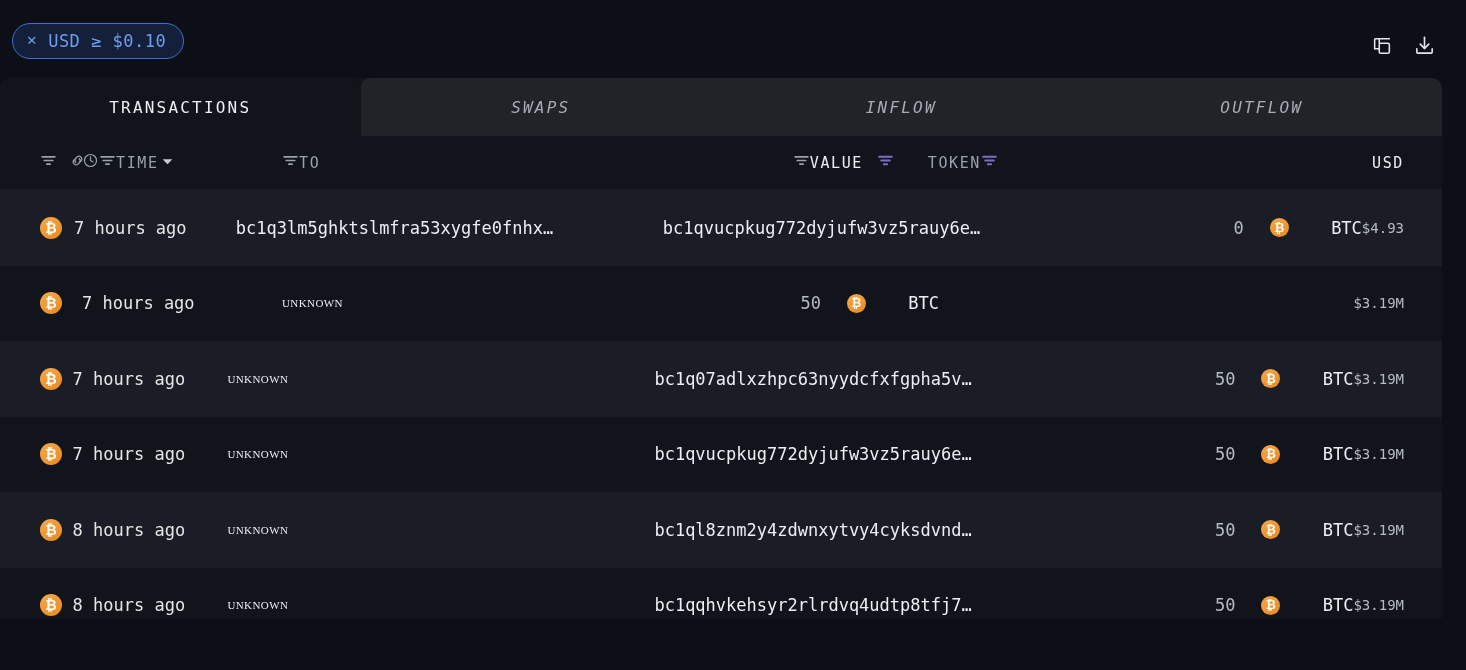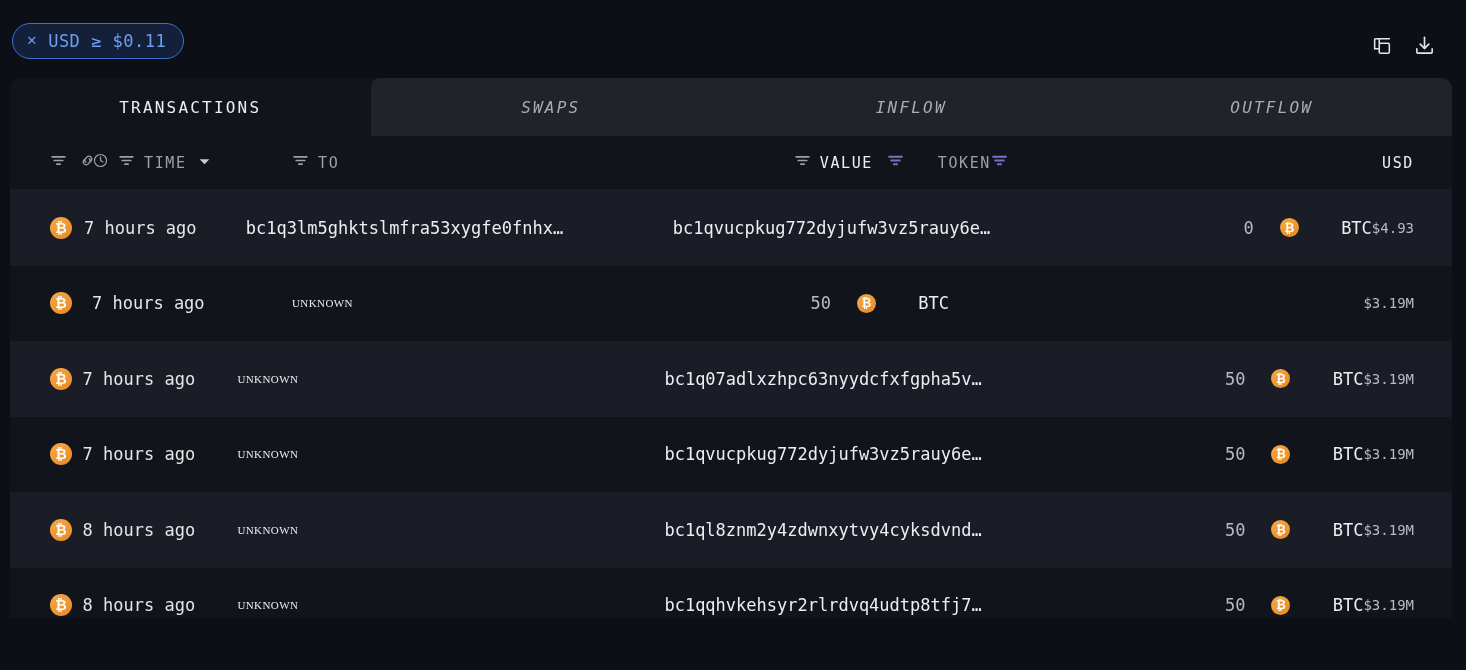--- a/index.html
+++ b/index.html
@@ -33,21 +33,21 @@
   .chip-text{ white-space:nowrap; }
 
   .top-actions{
     position:absolute; right:30px; top:34px;
     display:flex; gap:20px; align-items:center;
   }
   .top-actions svg{ display:block; cursor:pointer; }
 
   
   .panel{
-    position:absolute; left:10px; top:78px;
+    position:absolute; left:0; top:78px;
     width:1442px; height:540px;
     background:#12141c;
     border-radius:10px 10px 0 0;
     overflow:hidden;
   }
 
   
   .tabs{
     position:relative; height:58px; width:100%;
     display:flex;
@@ -82,21 +82,21 @@
   .table{ width:100%; }
 
   .thead{
     display:flex; align-items:center;
     height:54px;
     padding:0 38px 0 40px;
     color:#9aa0ad;
     font-size:15px; letter-spacing:1.6px;
     border-bottom:1px solid #1a1d26;
   }
-  .th{ display:flex; align-items:center; gap:9px; }
+  .th{ display:flex; align-items:center; }
   .th-label{ white-space:nowrap; }
 
   .col-icons { width:42px; justify-content:flex-start; gap:12px;}
   .col-time  { width:200px; }
   .col-from  { flex:0 0 427px; }
   .col-to    { flex:0 0 469px; }
   .col-value { flex:0 0 112px; justify-content:flex-end; }
   .col-token { flex:0 0 118px; justify-content:space-between; }
   .col-usd   { flex:1 1 auto; justify-content:space-between; }
 
@@ -160,21 +160,21 @@
     text-align:right;
   }
 </style>
 </head>
 <body>
 
 <div class="topbar">
 
   <div class="filter-chip">
     <span class="chip-x">✕</span>
-    <span class="chip-text">USD ≥ $0.11</span>
+    <span class="chip-text">USD ≥ $0.10</span>
   </div>
 
   <div class="top-actions">
     <span title="Copy">
       <svg width="22" height="22" viewBox="0 0 24 24" fill="none" stroke="#e3e5ea" stroke-width="1.7" stroke-linecap="round" stroke-linejoin="round">
         <path d="M9 4 H5 a1 1 0 0 0 -1 1 V15"></path>
         <rect x="9" y="9" width="11" height="11" rx="1.5"></rect>
         <path d="M9 9 V4"></path>
           <path d="M9 4 H20 a0 0 0 0 1 0 0"></path>
         <path d="M4 15 h5"></path>

